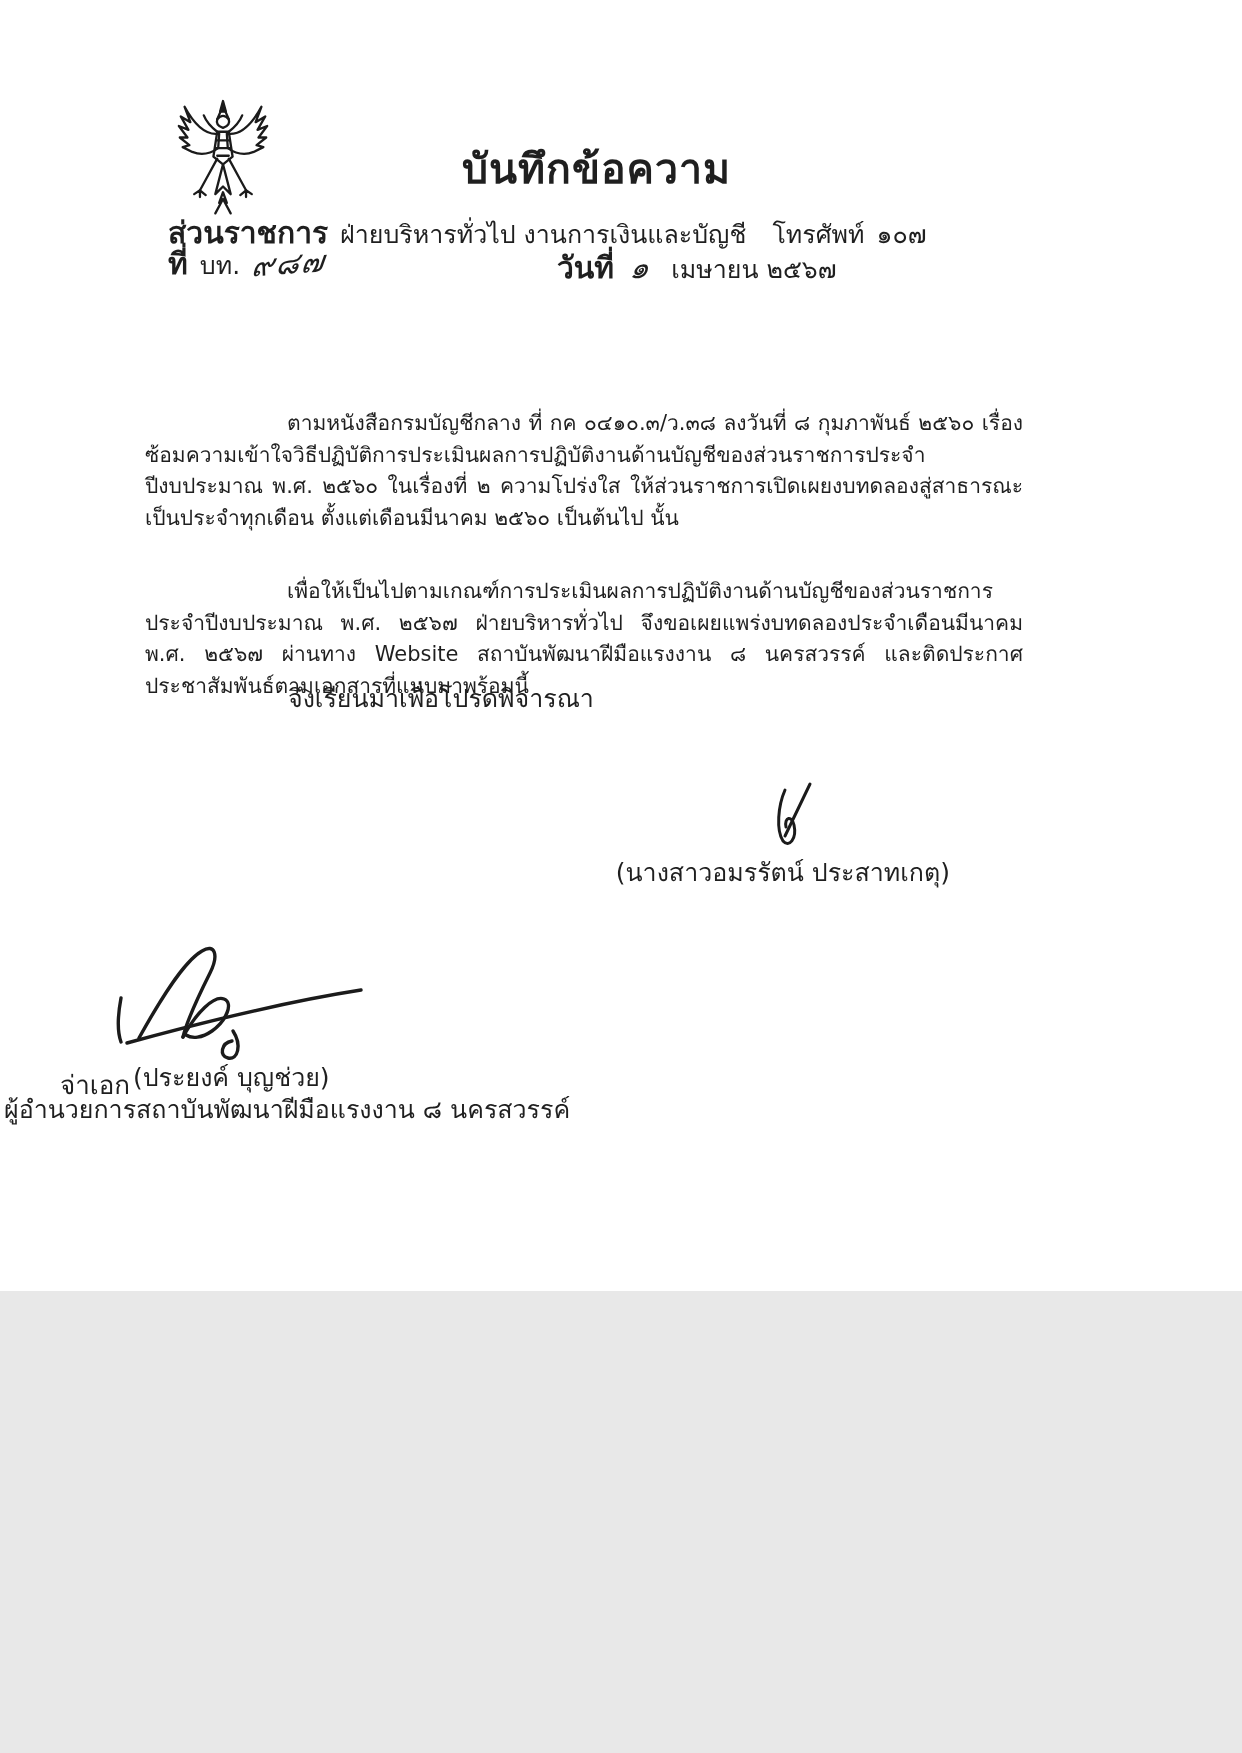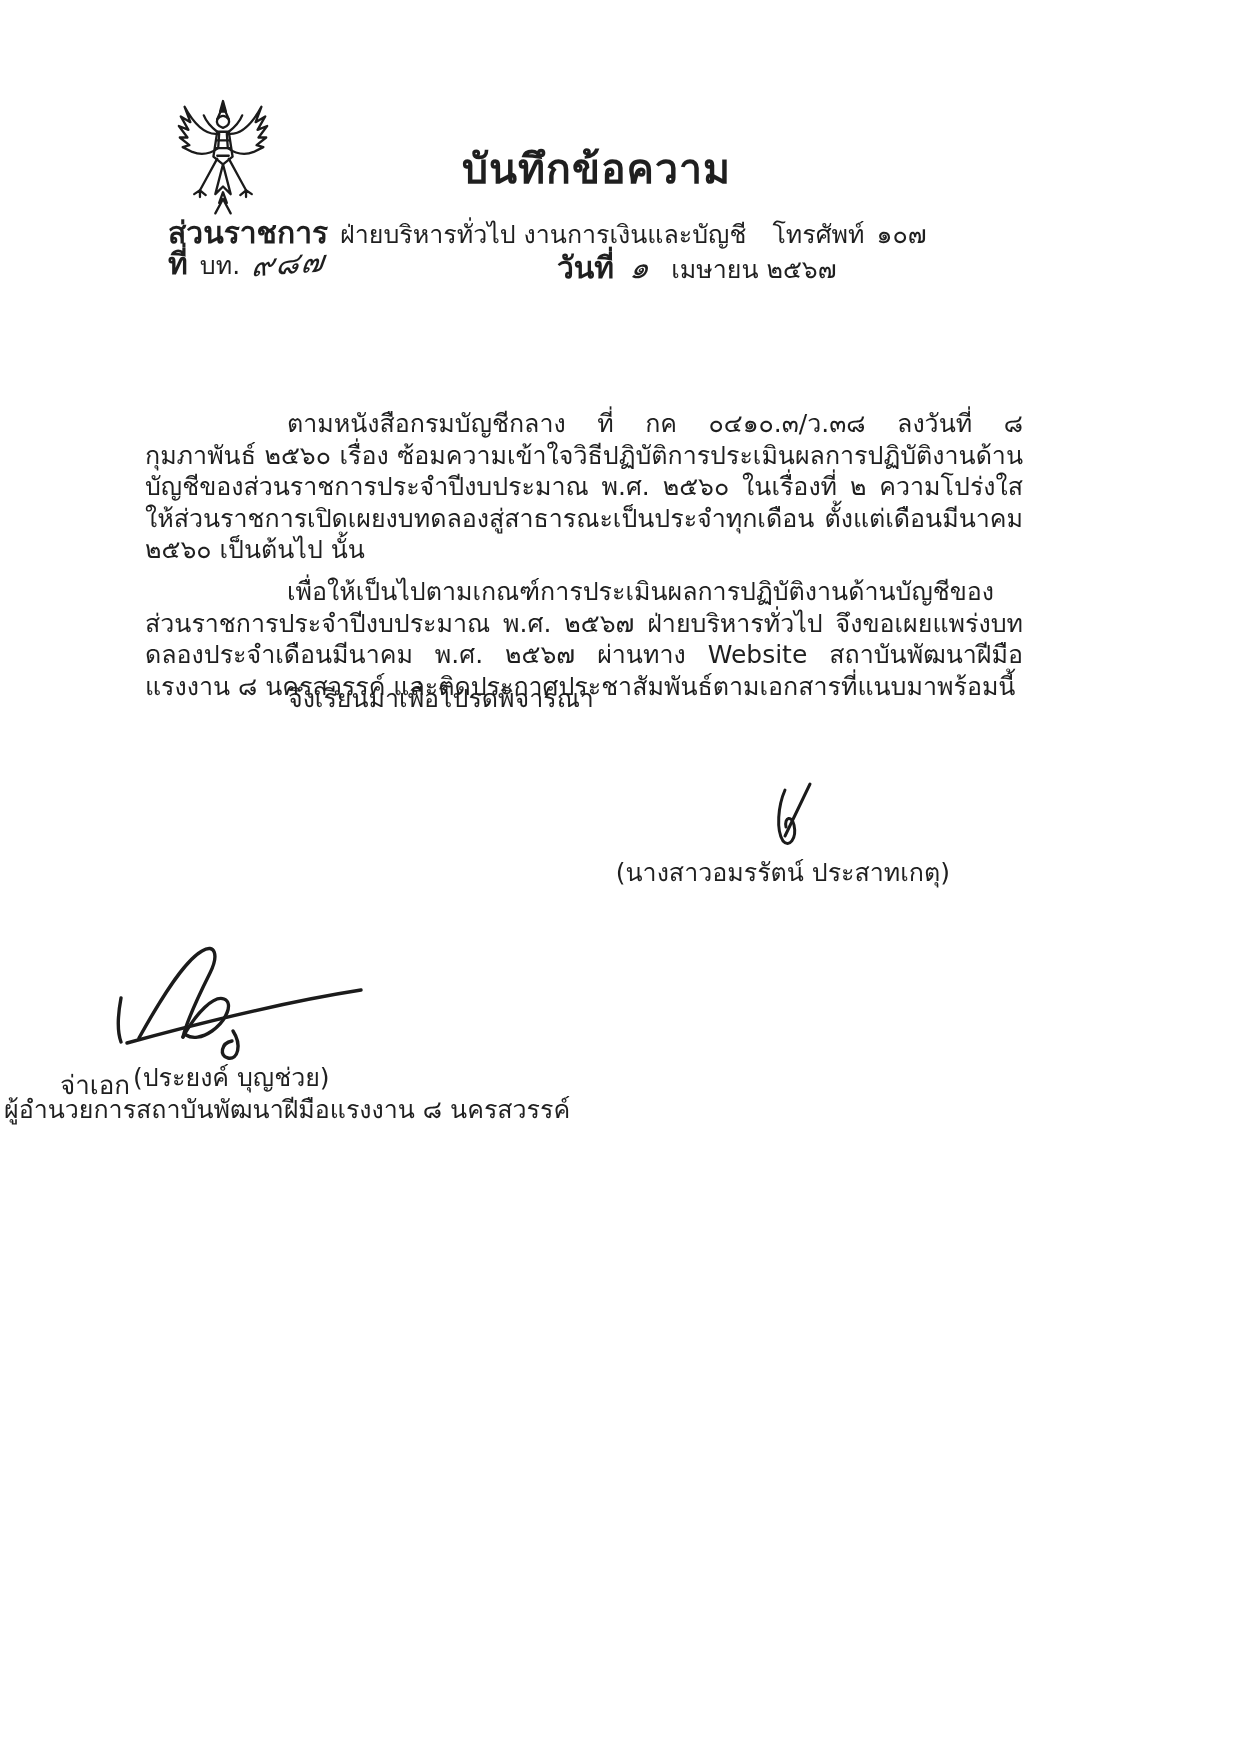--- a/index.html
+++ b/index.html
@@ -1,36 +1,36 @@
 <!DOCTYPE html>
 <html><head>
 <meta charset="utf-8">
 <style>
   html,body{margin:0;padding:0;background:#e8e8e8;}
   .page{
-    position:relative; width:1242px; height:1753px; margin:0 auto;
+    position:relative; width:1242px; height:1291px; margin:0 auto;
     background:#ffffff; overflow:hidden;
     font-family:"DejaVu Sans","Liberation Sans",sans-serif;
     color:#1f1f1f;
   }
   .abs{position:absolute;}
   .title{
     left:462px; top:136px; font-size:41px; font-weight:bold; letter-spacing:1px;
   }
   .hline{white-space:nowrap;}
   .lbl-big{font-size:30px; font-weight:bold;}
   .lbl-mid{font-size:28px; font-weight:bold;}
   .val{font-size:25px;}
   .gap-s{margin-left:12px;} .gap-m{margin-left:26px;} .gap-l{margin-left:16px;}
   .handwritten{
     font-style:italic; display:inline-block; transform:skewX(-10deg) rotate(-4deg);
     font-size:30px; letter-spacing:2px;
   }
   .para{
-    left:145px; width:878px; font-size:25px; line-height:31.5px;
+    left:145px; width:878px; font-size:21px; line-height:31.5px;
     text-align:justify; text-indent:142px;
   }
   .closing{left:288px; top:678px; font-size:25px;}
   .sig-block{left:530px; width:420px; text-align:center; font-size:25px;}
   .ink{stroke:#1b1b1b; fill:none; stroke-linecap:round; stroke-linejoin:round;}
 </style>
 </head>
 <body>
 
 <div class="page">

